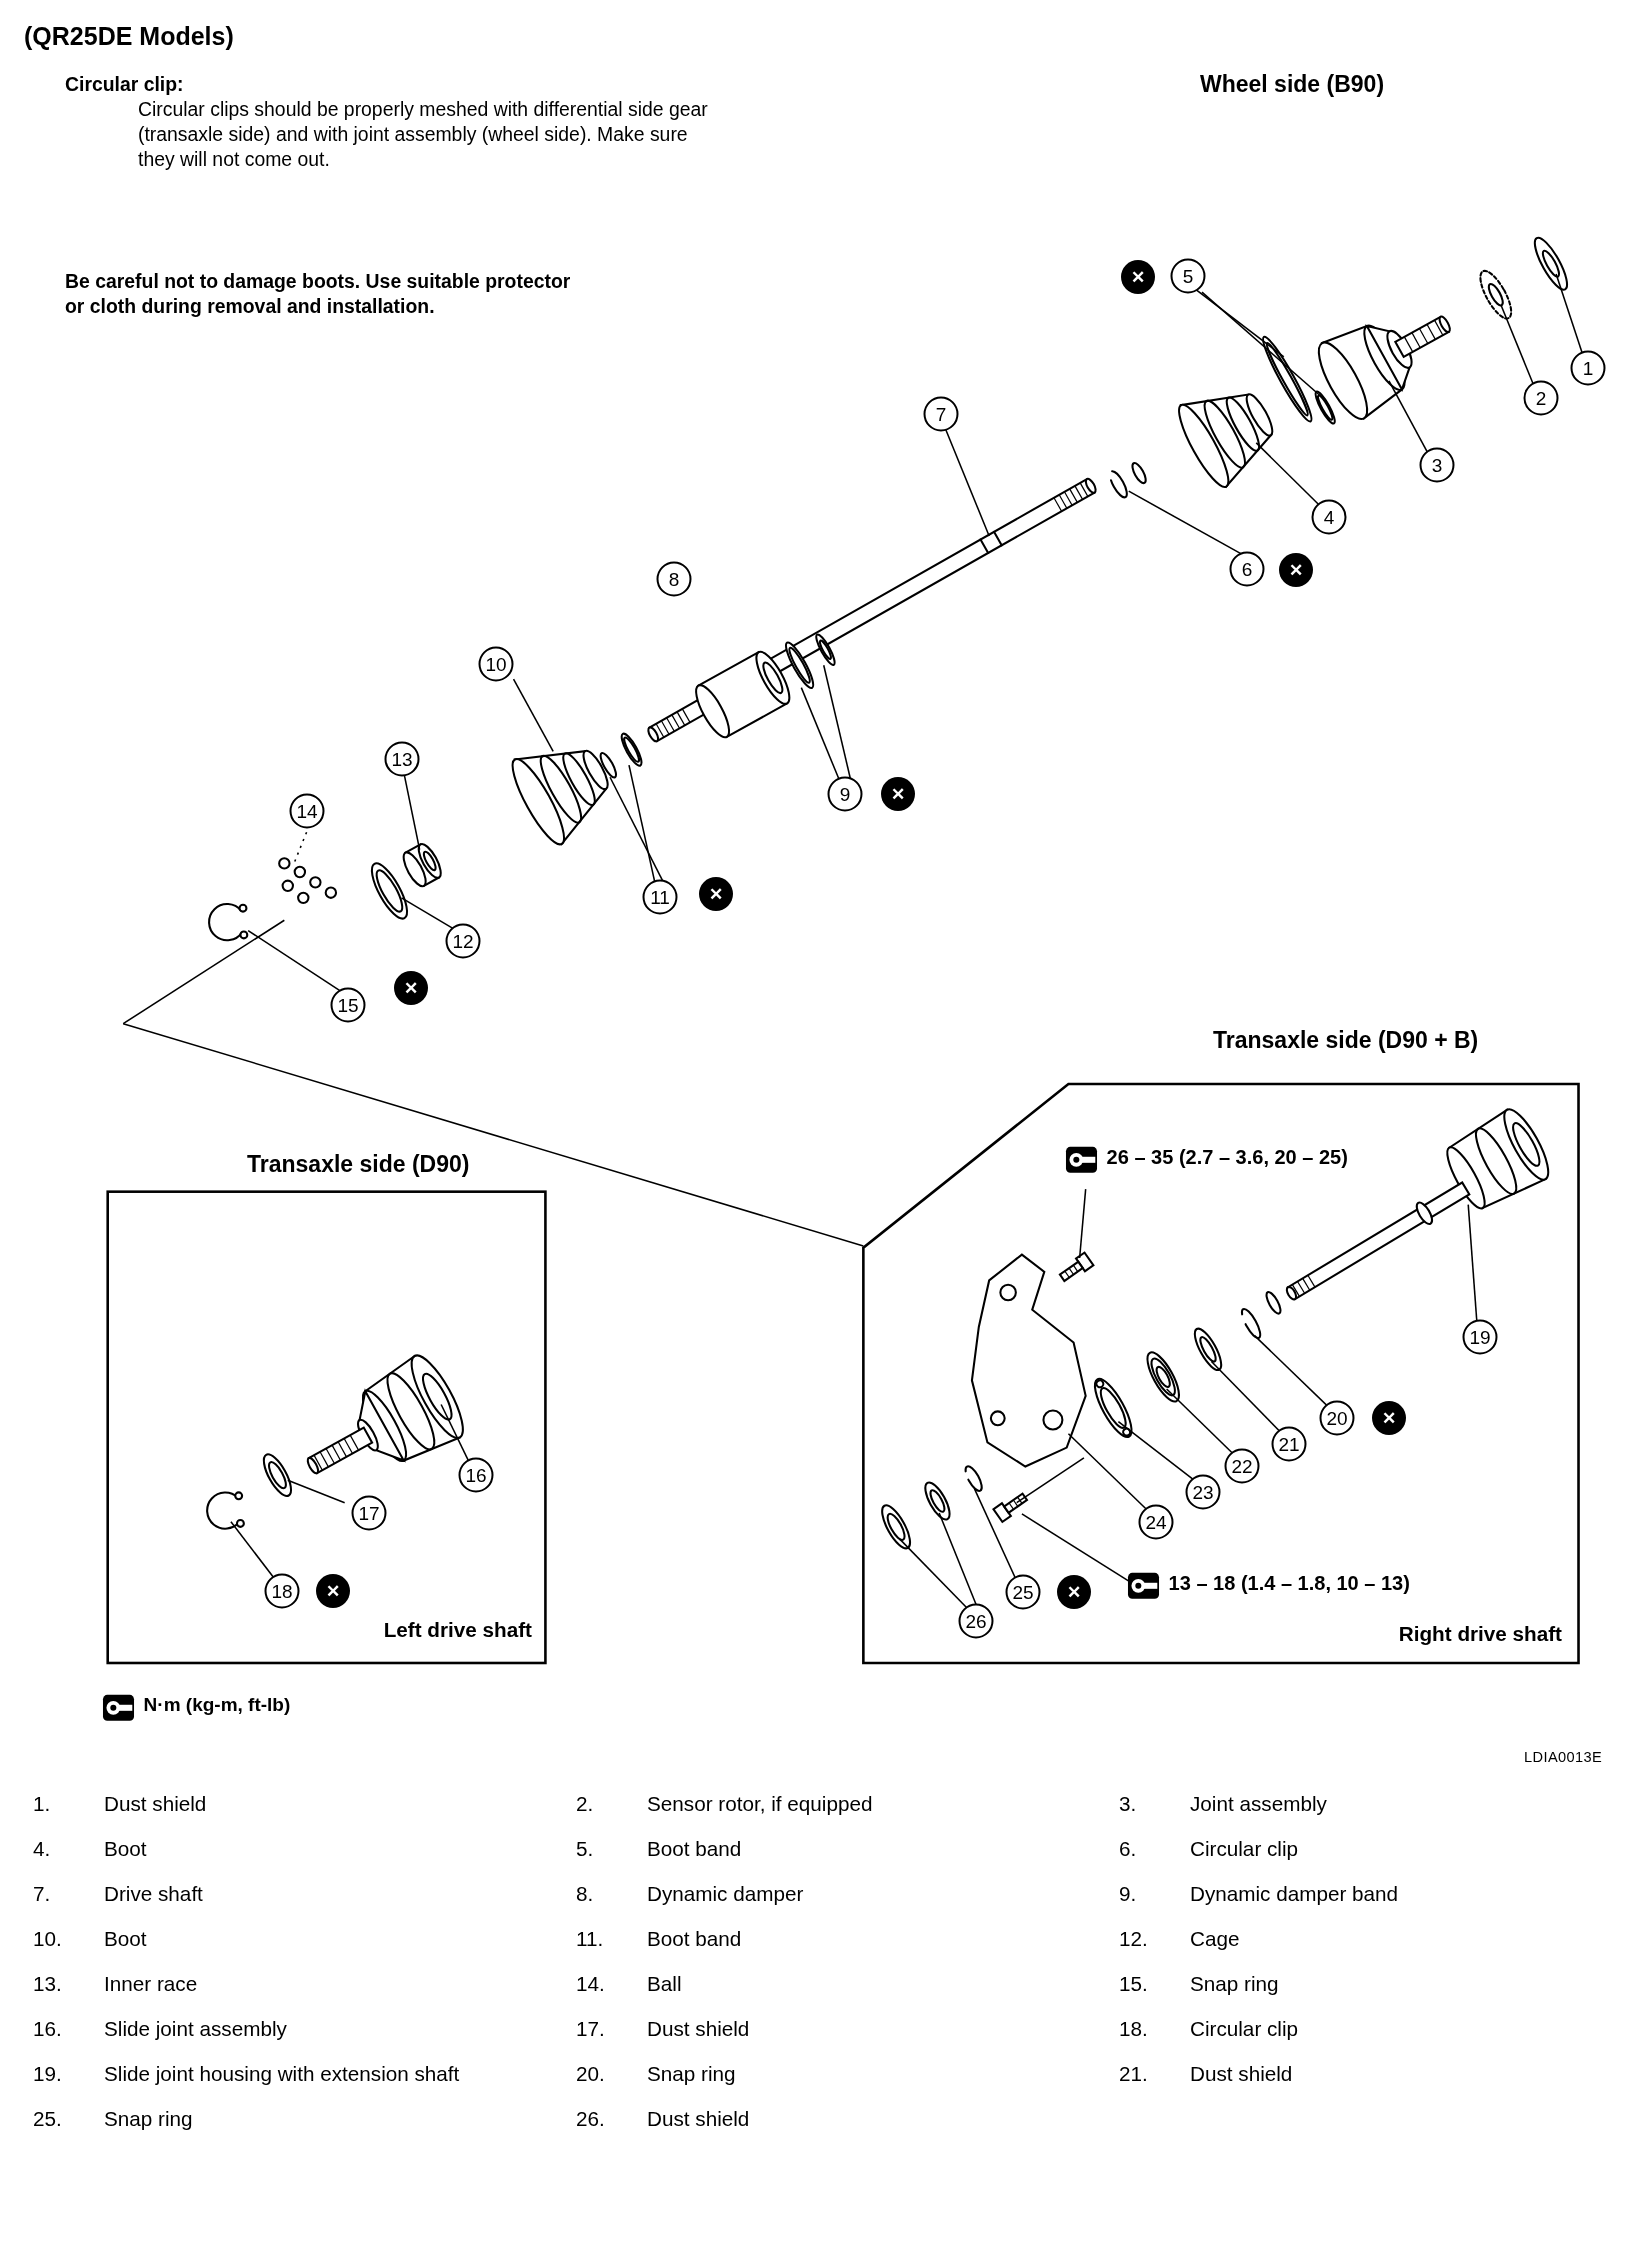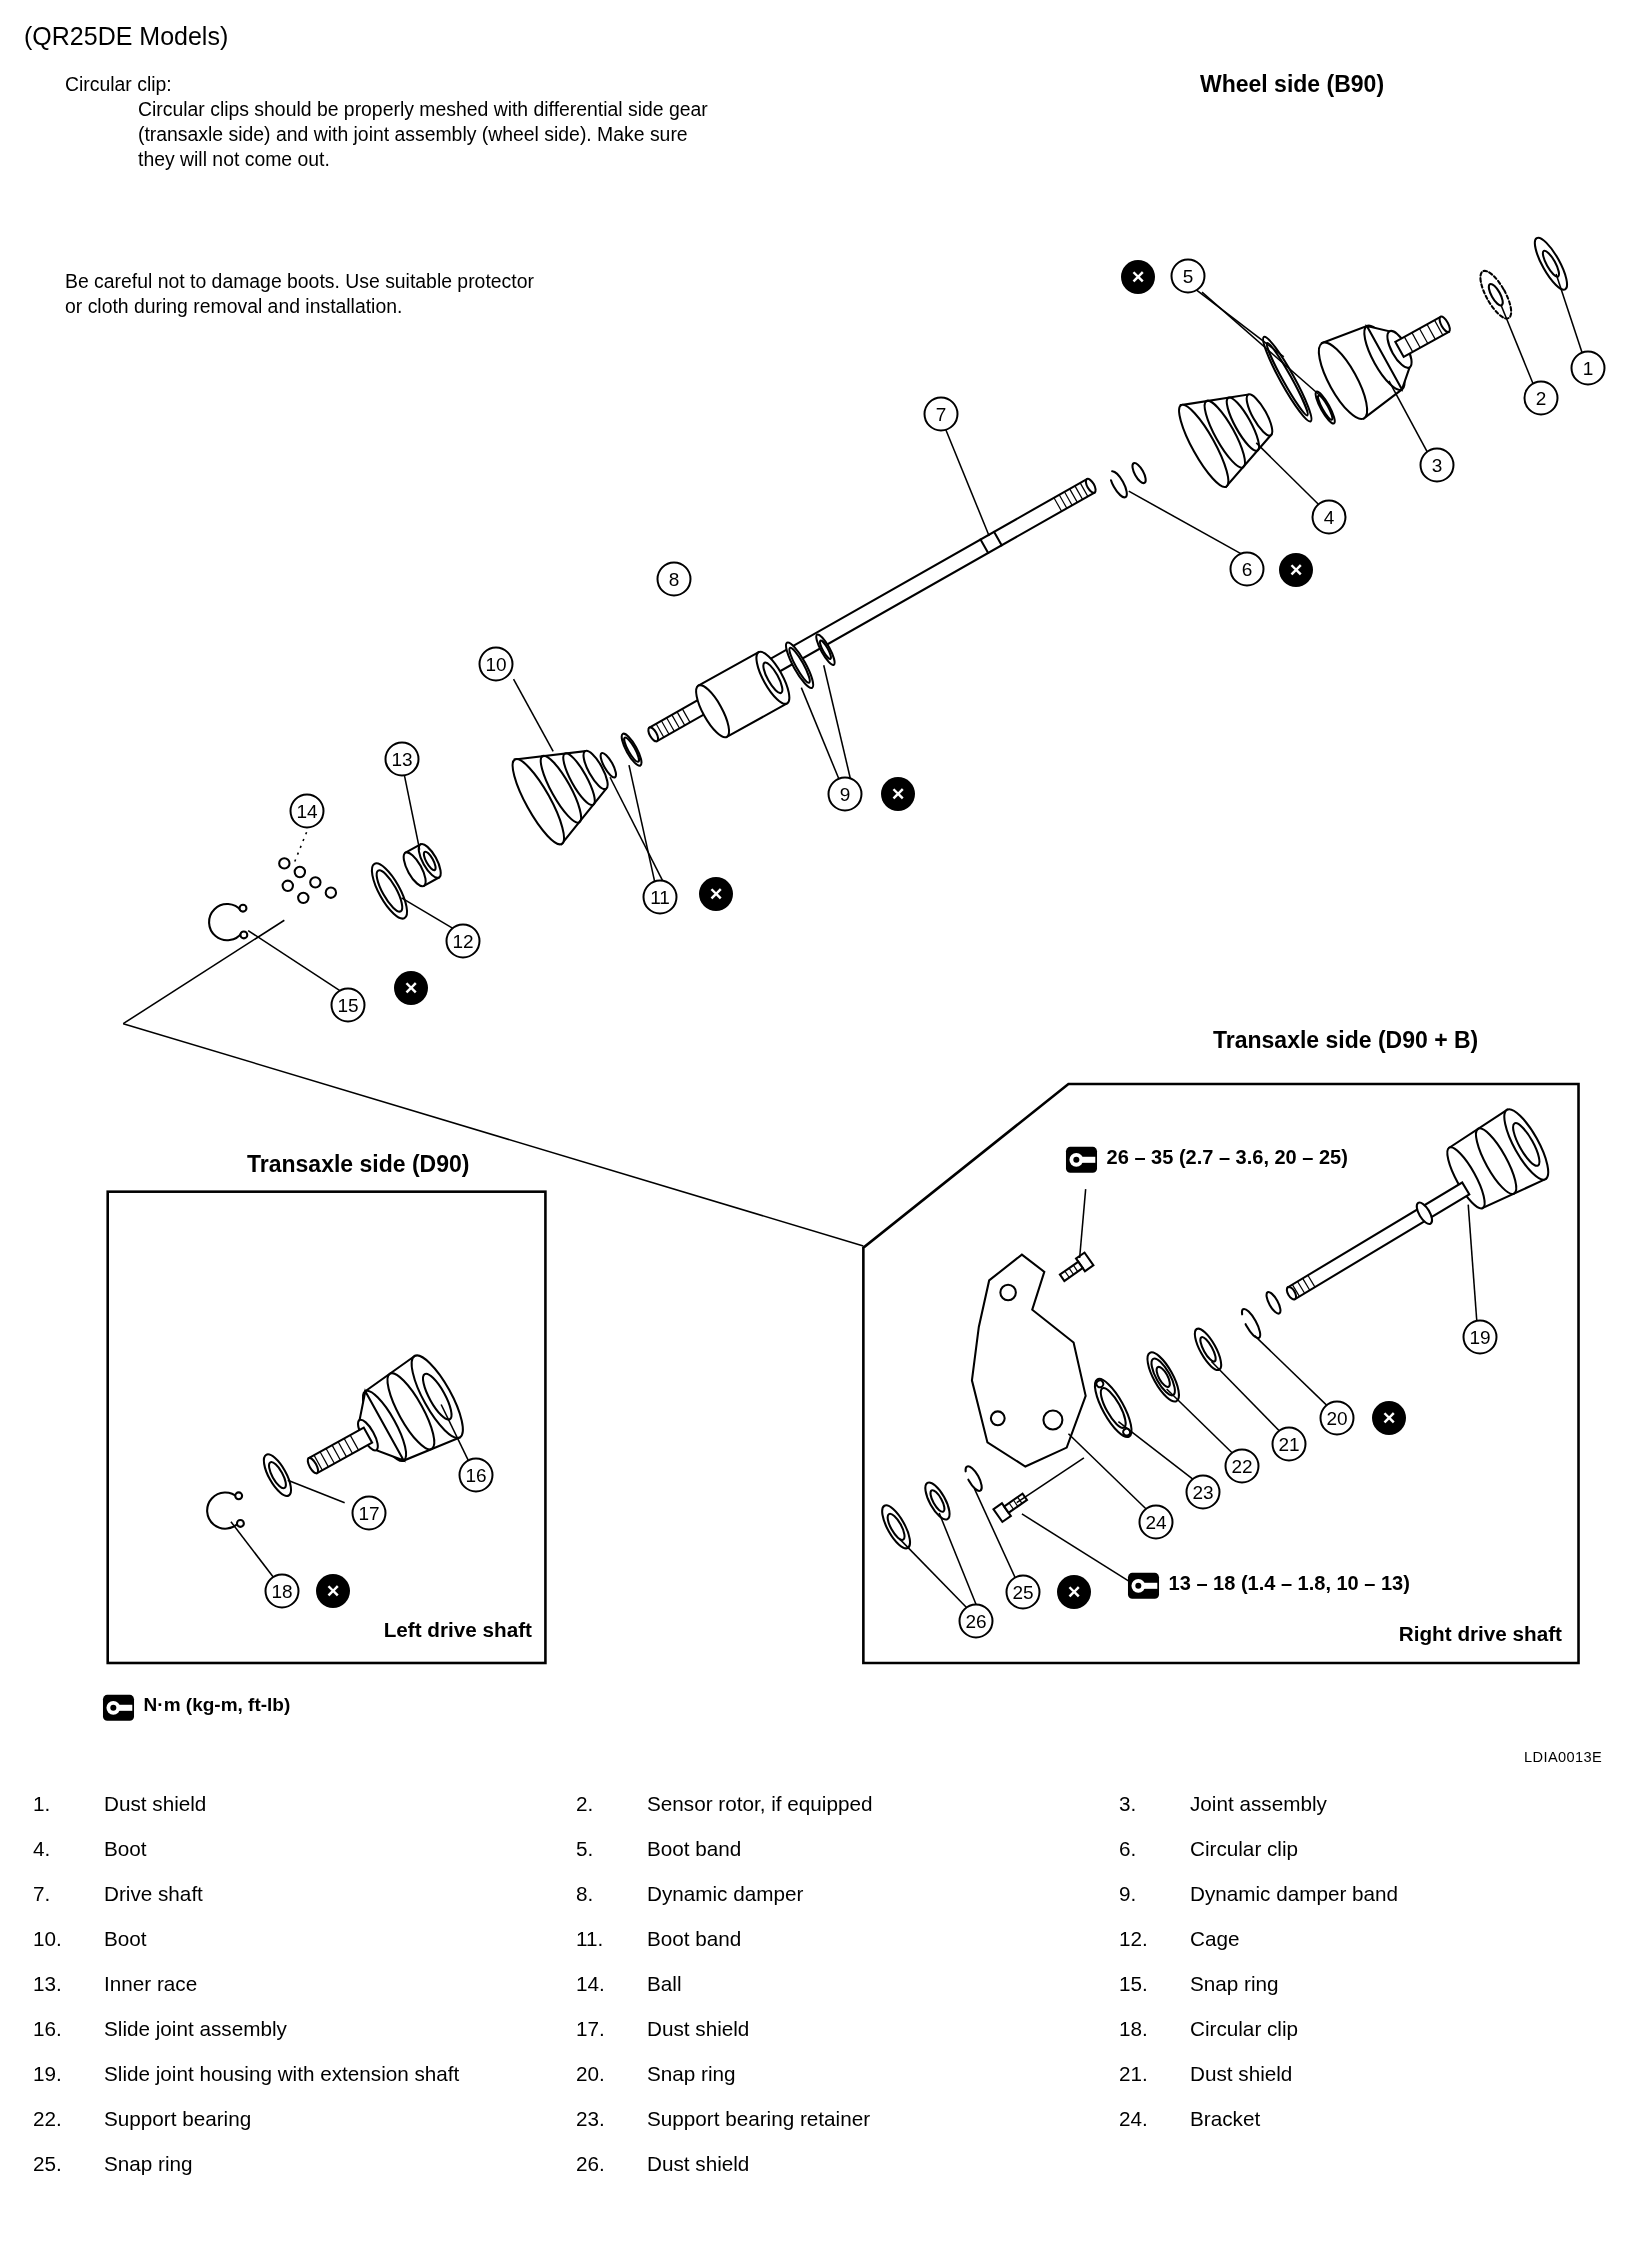--- a/index.html
+++ b/index.html
@@ -1,19 +1,19 @@
 <!DOCTYPE html>
 <html style="font-size:13.8px"><head>
 <meta charset="utf-8">
 <style>
   *{margin:0;padding:0;box-sizing:border-box}
   html,body{width:1644px;height:2261px;background:#fff;color:#000;
     font-family:"Liberation Sans",sans-serif;position:relative;overflow:hidden}
   .abs{position:absolute}
-  .b{font-weight:normal}
+  .b{font-weight:bold}
   #diagram-svg{position:absolute;left:0;top:0;z-index:0}
   .callout{position:absolute;z-index:2;width:35px;height:35px;border:2.2px solid #000;
     border-radius:50%;background:#fff;display:flex;align-items:center;justify-content:center;
     font-size:19px;transform:translate(-50%,-50%)}
   .xmark{position:absolute;z-index:2;width:34px;height:34px;border-radius:50%;background:#000;
     color:#fff;display:flex;align-items:center;justify-content:center;font-size:17px;
     font-weight:bold;transform:translate(-50%,-50%)}
   .xmark::before{content:"✕"}
   .torque{position:absolute;z-index:2;display:flex;align-items:flex-start;gap:8.6px;
     font-weight:bold;font-size:20px;white-space:nowrap}
@@ -539,34 +539,20 @@
         <span class="num">20.</span>
         <span class="nm">Snap ring</span>
       </div>
     <div class="cell c3">
         <span class="num">21.</span>
         <span class="nm">Dust shield</span>
       </div>
   </div>
   <div class="plrow">
     <div class="cell c1">
-        <span class="num">22.</span>
-        <span class="nm">Support bearing</span>
-      </div>
-    <div class="cell c2">
-        <span class="num">23.</span>
-        <span class="nm">Support bearing retainer</span>
-      </div>
-    <div class="cell c3">
-        <span class="num">24.</span>
-        <span class="nm">Bracket</span>
-      </div>
-  </div>
-  <div class="plrow">
-    <div class="cell c1">
         <span class="num">25.</span>
         <span class="nm">Snap ring</span>
       </div>
     <div class="cell c2">
         <span class="num">26.</span>
         <span class="nm">Dust shield</span>
       </div>
     <div class="cell c3">
         <span class="num"></span>
         <span class="nm"></span>

